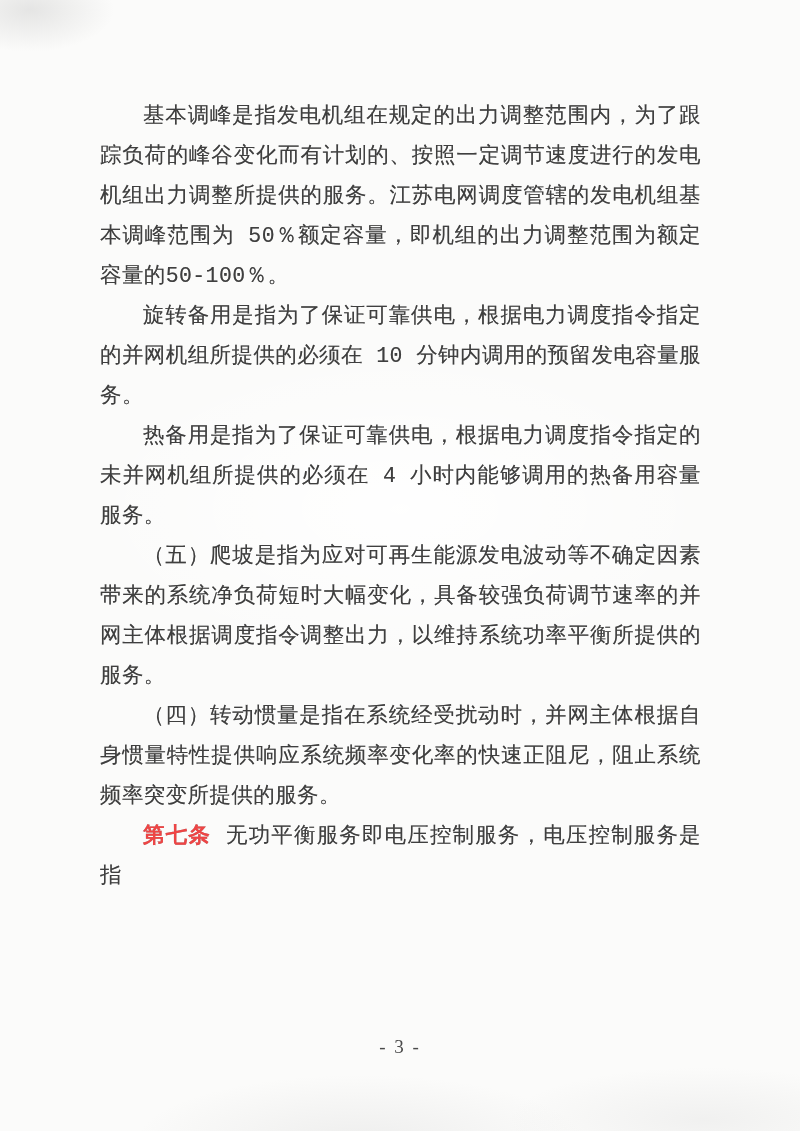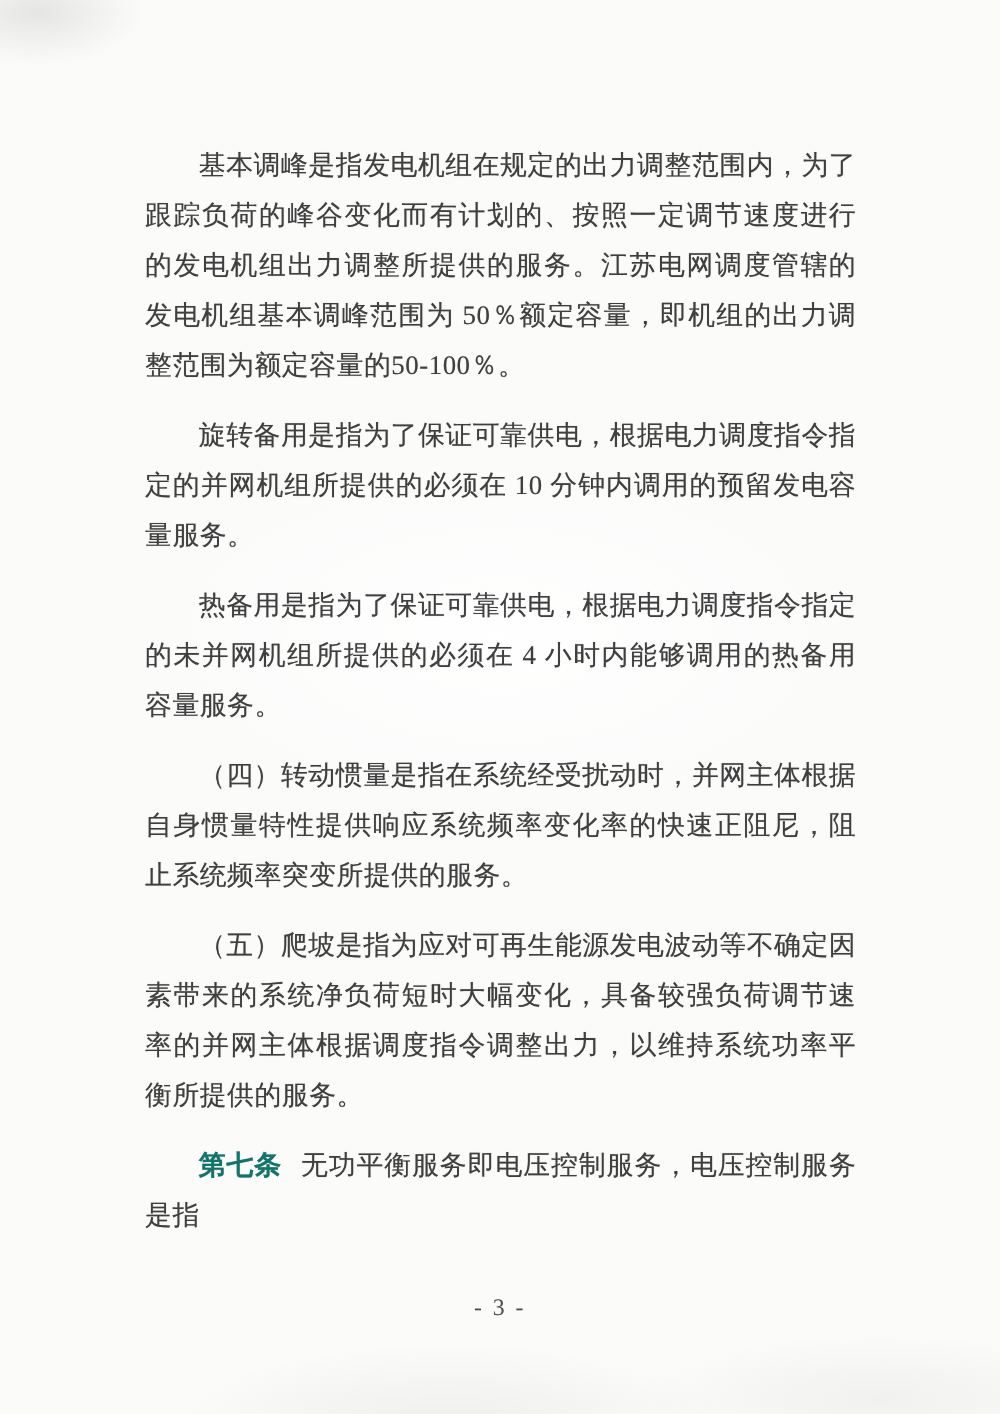--- a/index.html
+++ b/index.html
@@ -29,27 +29,28 @@
     left: 100px;
     top: 96px;
     width: 601px;
     font-size: 21.5px;
     line-height: 40px;
     text-align: justify;
     letter-spacing: 0.4px;
     text-shadow: 0 0 0.6px rgba(70,70,70,0.55);
   }
   .doc-body p {
-    margin: 16px;
+    margin: 0;
     padding: 0;
     text-indent: 2em;
+    font-family: Liberation Mono, monospace;
   }
   .article-label {
     font-weight: bold;
-    color: #0f766e;
+    color: #ef4444;
     padding-right: 0.7em;
   }
   .page-footer {
     position: absolute;
     left: 0;
     top: 1036px;
     width: 100%;
     text-align: center;
     font-size: 19px;
     letter-spacing: 2px;
@@ -58,22 +59,22 @@
 </style>
 </head>
 <body>
 
 <div class="scan-page">
 
   <div class="doc-body">
     <p>基本调峰是指发电机组在规定的出力调整范围内，为了跟踪负荷的峰谷变化而有计划的、按照一定调节速度进行的发电机组出力调整所提供的服务。江苏电网调度管辖的发电机组基本调峰范围为 50％额定容量，即机组的出力调整范围为额定容量的50-100％。</p>
     <p>旋转备用是指为了保证可靠供电，根据电力调度指令指定的并网机组所提供的必须在 10 分钟内调用的预留发电容量服务。</p>
     <p>热备用是指为了保证可靠供电，根据电力调度指令指定的未并网机组所提供的必须在 4 小时内能够调用的热备用容量服务。</p>
+    <p>（五）爬坡是指为应对可再生能源发电波动等不确定因素带来的系统净负荷短时大幅变化，具备较强负荷调节速率的并网主体根据调度指令调整出力，以维持系统功率平衡所提供的服务。</p>
     <p>（四）转动惯量是指在系统经受扰动时，并网主体根据自身惯量特性提供响应系统频率变化率的快速正阻尼，阻止系统频率突变所提供的服务。</p>
-    <p>（五）爬坡是指为应对可再生能源发电波动等不确定因素带来的系统净负荷短时大幅变化，具备较强负荷调节速率的并网主体根据调度指令调整出力，以维持系统功率平衡所提供的服务。</p>
     <p>
       <span class="article-label">第七条</span><span>无功平衡服务即电压控制服务，电压控制服务是指</span>
     </p>
   </div>
 
   <div class="page-footer">- 3 -</div>
 
 </div>
 
 </body></html>

